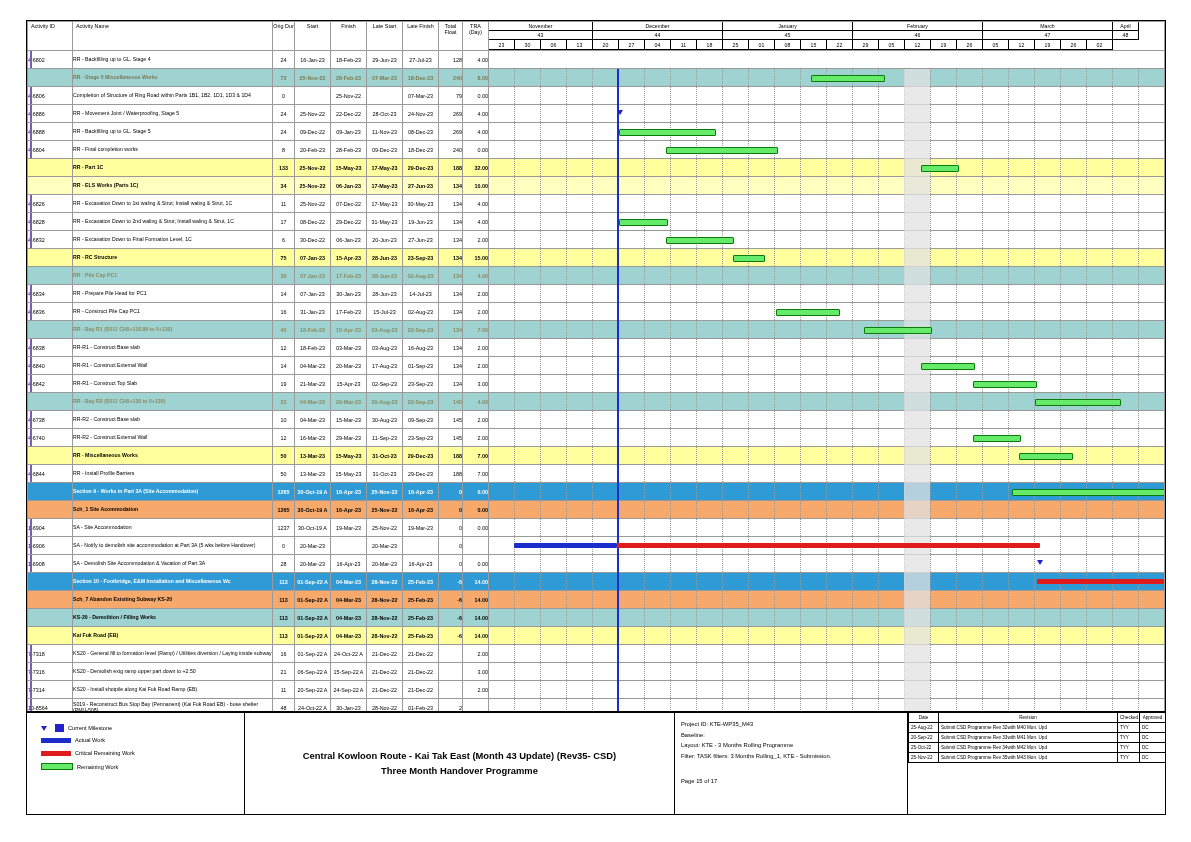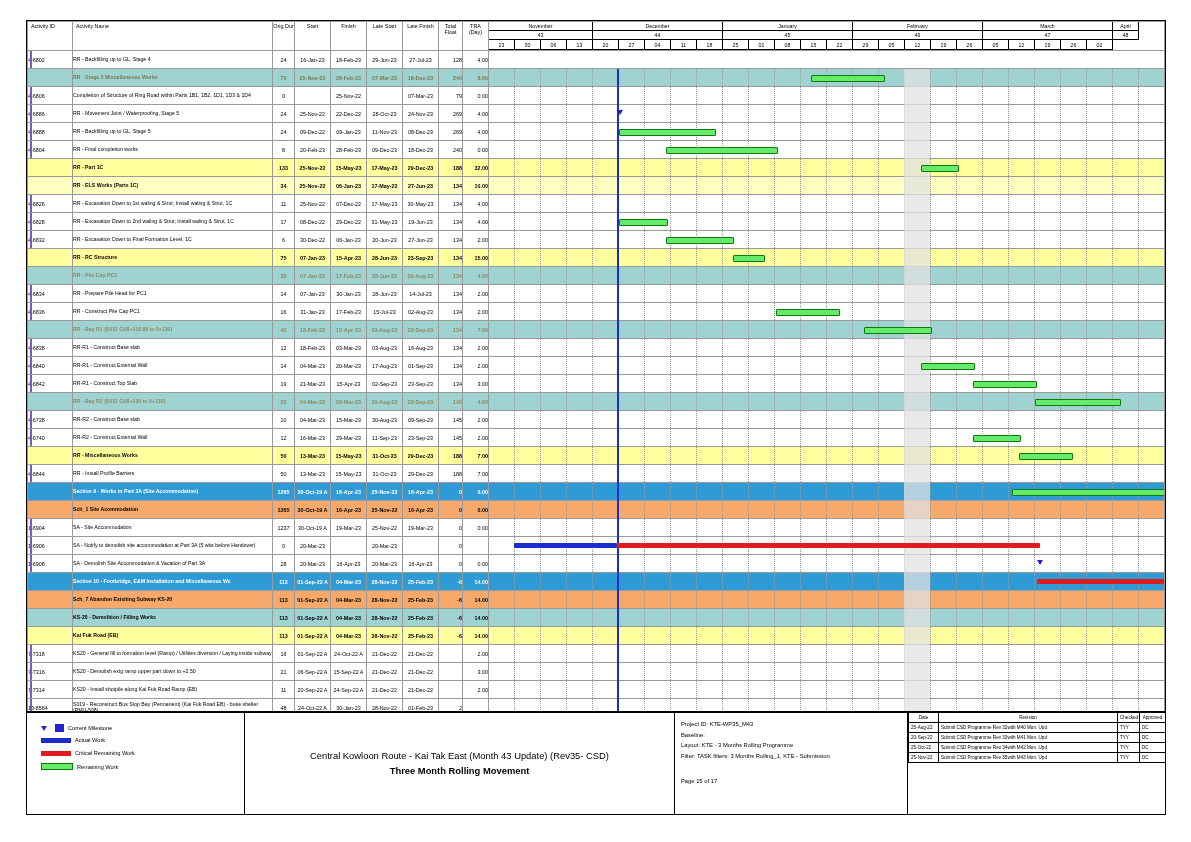--- a/index.html
+++ b/index.html
@@ -72,21 +72,21 @@
   .bar.crit{background:#e01b1b;}
   .ms{position:absolute;width:0;height:0;border-left:3px solid transparent;border-right:3px solid transparent;border-top:5px solid #2222cc;}
 
   
   .legend{position:absolute;left:27px;top:712px;width:218px;height:102px;border-right:1px solid #000;box-sizing:border-box;font-size:5.6px;}
   .legend .lrow{position:absolute;display:flex;align-items:center;gap:4px;left:14px;}
   .lg-bar{width:30px;height:5px;}
   .lg-dia{width:0;height:0;border-left:3px solid transparent;border-right:3px solid transparent;border-top:5px solid #2222cc;}
 
   .titleBlock{position:absolute;left:245px;top:712px;width:430px;height:102px;border-right:1px solid #000;box-sizing:border-box;display:flex;flex-direction:column;align-items:center;justify-content:center;text-align:center;}
-  .titleBlock .t1{font-size:9.4px;font-weight:normal;}
+  .titleBlock .t1{font-size:9.4px;font-weight:bold;}
   .titleBlock .t2{font-size:9.4px;font-weight:bold;margin-top:4px;}
 
   .infoBlock{position:absolute;left:675px;top:712px;width:233px;height:102px;border-right:1px solid #000;box-sizing:border-box;padding:7px 6px;font-size:5.8px;line-height:1.85;}
   .infoBlock .pg{margin-top:14px;}
 
   .revBlock{position:absolute;left:908px;top:712px;width:258px;height:102px;box-sizing:border-box;font-size:4.6px;}
   table.rev{border-collapse:collapse;width:100%;table-layout:fixed;}
   table.rev td,table.rev th{border:0.5px solid #000;padding:0 2px;height:9px;font-weight:normal;font-size:4.6px;text-align:left;}
   table.rev th{text-align:center;}
   .rv-date{width:30px;}
@@ -688,21 +688,21 @@
         <span>Critical Remaining Work</span>
       </div>
       <div class="lrow" style="top: 51px;">
         <span class="lg-bar" style="background:#66ea6a;border:0.6px solid #0a7a0a;"></span>
         <span>Remaining Work</span>
       </div>
     </div>
 
   <div class="titleBlock">
     <div class="t1">Central Kowloon Route - Kai Tak East (Month 43 Update) (Rev35- CSD)</div>
-    <div class="t2">Three Month Rolling Movement</div>
+    <div class="t2">Three Month Handover Programme</div>
   </div>
 
   <div class="infoBlock">
     <div>Project ID: KTE-WP35_M43</div>
     <div>Baseline:</div>
     <div>Layout: KTE - 3 Months Rolling Programme</div>
     <div>Filter: TASK filters: 3 Months Rolling_1, KTE - Submission.</div>
     <div class="pg">Page 15 of 17</div>
   </div>
 

